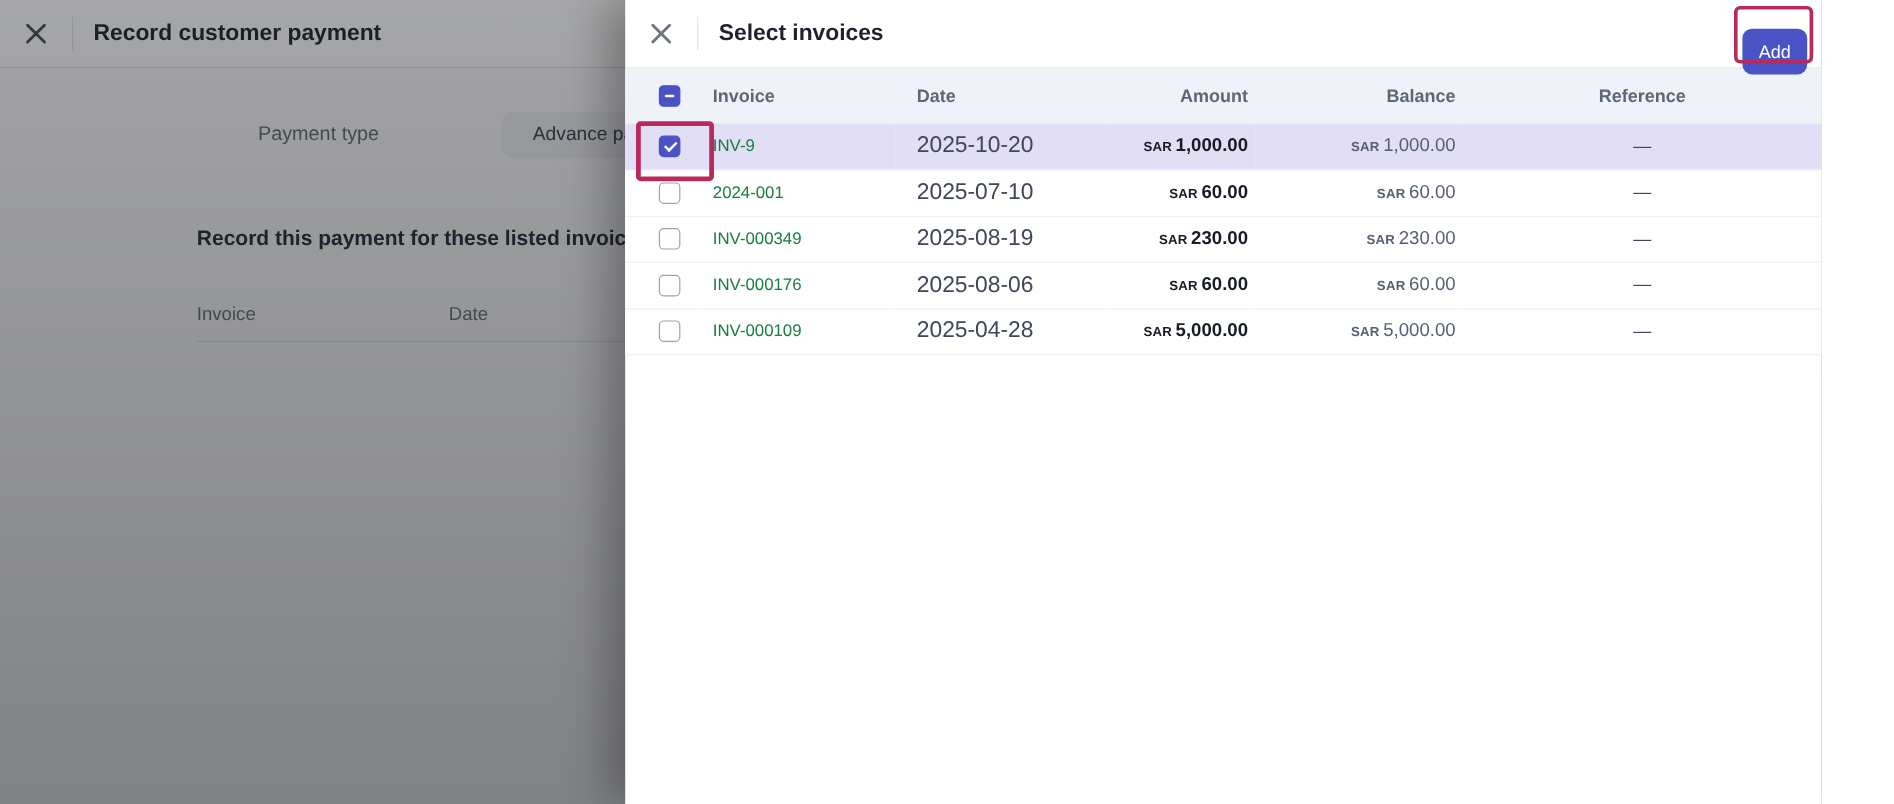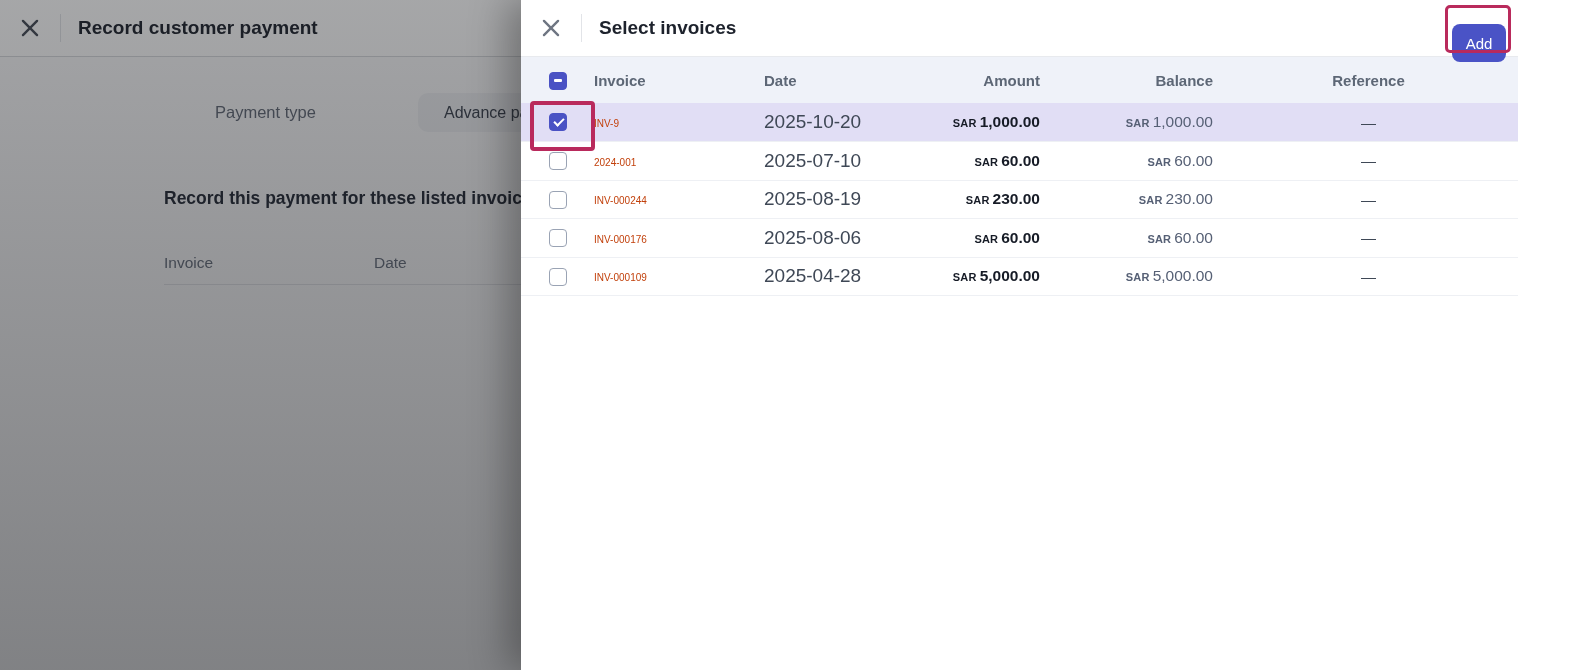--- a/index.html
+++ b/index.html
@@ -43,21 +43,21 @@
   thead tr{height:46px;background:#eff2f9;}
   th{font-size:15px;font-weight:700;color:#5d6776;}
   tbody tr{height:38.5px;border-bottom:1px solid #eef0f4;background:#fff;}
   tbody tr.selected{background:#e1def5;}
   .c-cb{width:60px;text-align:left;padding-left:28px;}
   th.c-inv,td.c-inv{text-align:left;padding-left:13px;}
   th.c-date,td.c-date{text-align:left;padding-left:18px;}
   th.c-amt,td.c-amt,th.c-bal,td.c-bal{text-align:right;padding-right:6px;}
   th.c-ref,td.c-ref{text-align:center;}
   td.c-date{color:#3f4856;font-size:19px;}
-  .link{color:#c2410c;font-size:10px;text-decoration:none;cursor:pointer;}
+  .link{color:#15803d;font-size:14px;text-decoration:none;cursor:pointer;}
   td.c-amt{color:#161b26;font-weight:700;font-size:15.5px;}
   td.c-bal{color:#566075;font-weight:400;font-size:15.5px;}
   td.c-ref{color:#3f4856;font-size:15px;}
   .cur{font-size:11px;font-weight:700;margin-right:3px;letter-spacing:.2px;}
 
   
   .cb{display:inline-block;width:18px;height:18px;border-radius:4px;border:1.5px solid #9aa3b4;
       background:#fff;box-sizing:border-box;position:relative;vertical-align:middle;cursor:pointer;}
   .cb.checked,.cb.indeterminate{background:#4a52c4;border-color:#4a52c4;}
   .cb.checked::after{content:"";position:absolute;left:3.5px;top:4px;width:8px;height:4px;
@@ -142,21 +142,21 @@
           <tr>
             <td class="c-cb"><span class="cb "></span></td>
             <td class="c-inv"><a class="link">2024-001</a></td>
             <td class="c-date">2025-07-10</td>
             <td class="c-amt"><span class="cur">SAR</span>60.00</td>
             <td class="c-bal"><span class="cur">SAR</span>60.00</td>
             <td class="c-ref">—</td>
           </tr>
           <tr>
             <td class="c-cb"><span class="cb "></span></td>
-            <td class="c-inv"><a class="link">INV-000244</a></td>
+            <td class="c-inv"><a class="link">INV-000349</a></td>
             <td class="c-date">2025-08-19</td>
             <td class="c-amt"><span class="cur">SAR</span>230.00</td>
             <td class="c-bal"><span class="cur">SAR</span>230.00</td>
             <td class="c-ref">—</td>
           </tr>
           <tr>
             <td class="c-cb"><span class="cb "></span></td>
             <td class="c-inv"><a class="link">INV-000176</a></td>
             <td class="c-date">2025-08-06</td>
             <td class="c-amt"><span class="cur">SAR</span>60.00</td>

